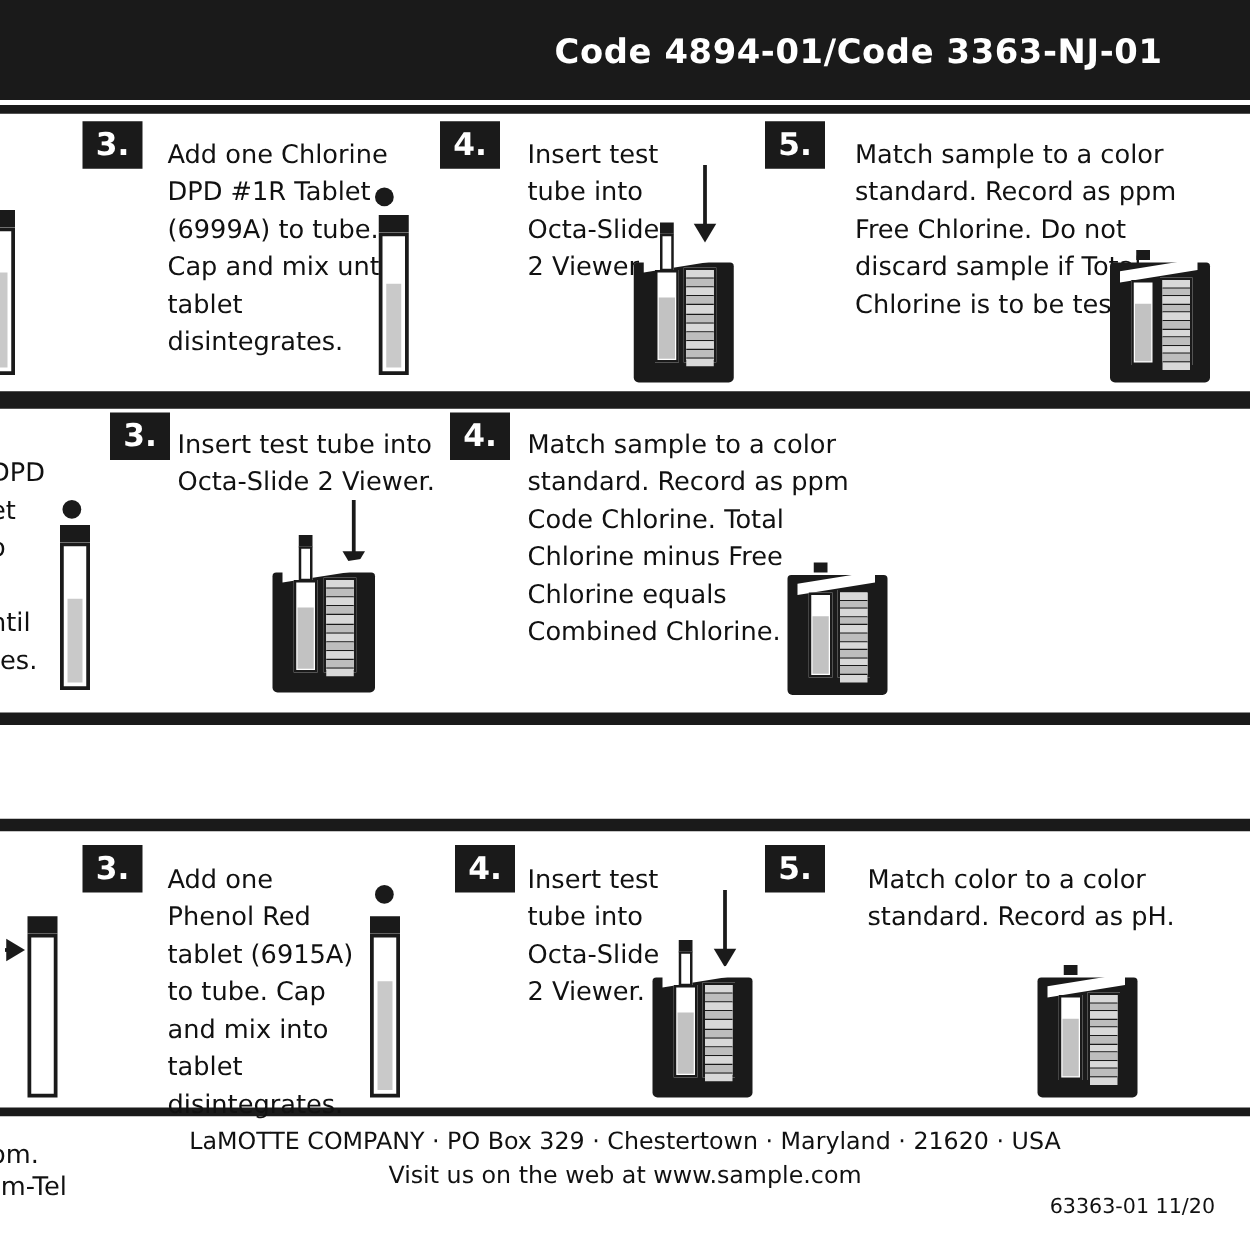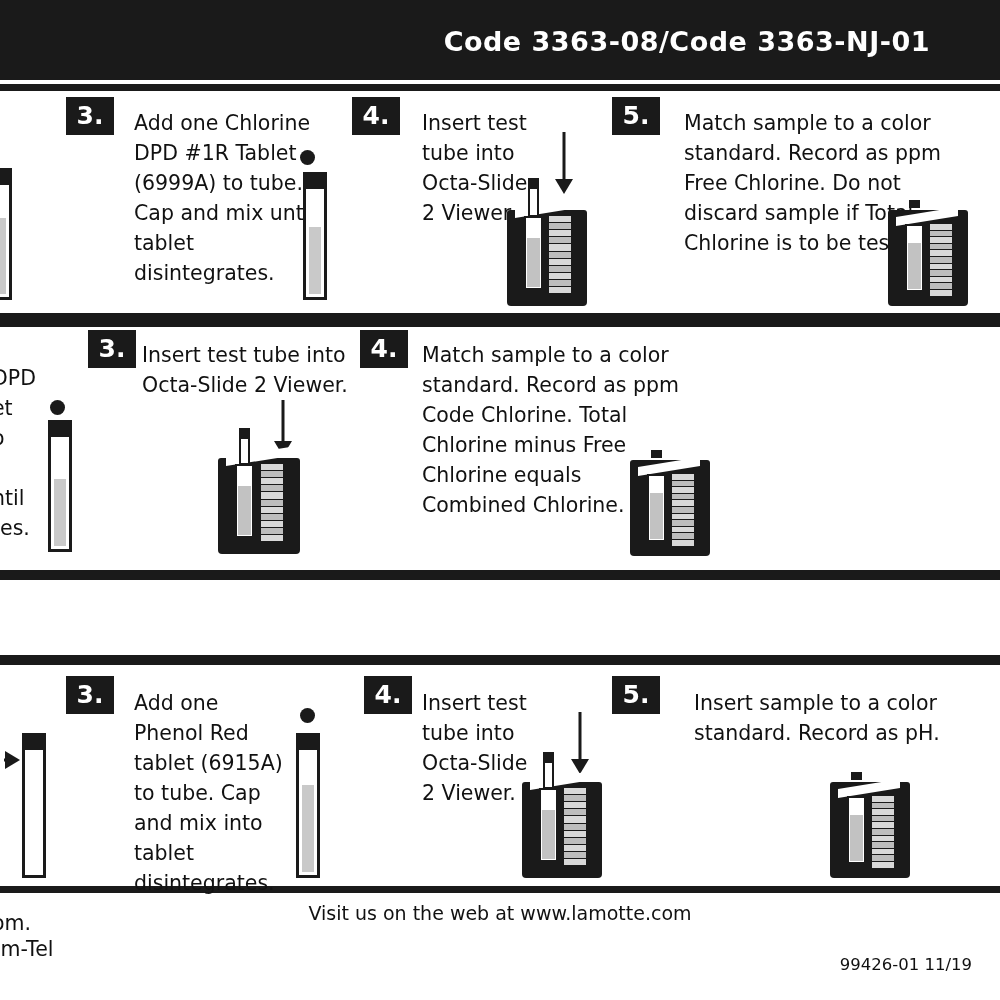--- a/index.html
+++ b/index.html
@@ -192,21 +192,21 @@
     right: 28px;
     top: 955px;
     font-size: 16.5px;
     color: #111111;
   }
 </style>
 </head>
 <body>
 
 <div class="header">
-  <div class="header-title">Code 3363-08/Code 3363-NJ-01</div>
+  <div class="header-title">Code 4894-01/Code 3363-NJ-01</div>
 </div>
 
 <div class="rule" style="top:84px; height:7px;"></div>
 <div class="rule" style="top:313px; height:14px;"></div>
 <div class="rule" style="top:570px; height:10px;"></div>
 <div class="rule" style="top:655px; height:10px;"></div>
 <div class="rule" style="top:886px; height:7px;"></div>
 
 <div class="tube" style="left:-12px; top:168px; width:24px; height:132px;">
   <div class="cap"></div>
@@ -397,21 +397,21 @@
     <div class="seg"></div>
     <div class="seg"></div>
     <div class="seg"></div>
     <div class="seg"></div>
     <div class="seg"></div>
     <div class="seg"></div>
   </div>
 </div>
 
 <div class="step-chip" style="left:612px; top:676px; width:48px;">5.</div>
-<div class="instr" style="left:694px; top:688px; width:265px;">Insert sample to a color standard. Record as pH.</div>
+<div class="instr" style="left:694px; top:688px; width:265px;">Match color to a color standard. Record as pH.</div>
 
 <div class="viewer" style="left:830px; top:772px; width:80px; height:106px;">
   <div class="vbody" style="height:96px;"></div>
   <div class="notch" style="left:8px; top:12px; width:62px; height:9px; transform:skewY(-9deg);"></div>
   <div class="vcap" style="left:21px; top:0px; width:11px; height:8px;"></div>
   <div class="vtube" style="left:17px; top:24px; width:19px; height:68px;">
     <div class="vfill" style="height:72%;"></div>
   </div>
   <div class="slot" style="left:40px; top:22px; width:26px; height:70px;">
     <div class="seg"></div>
@@ -425,15 +425,16 @@
     <div class="seg"></div>
     <div class="seg"></div>
     <div class="seg"></div>
   </div>
 </div>
 
 <div class="clip-text" style="left:-8px; top:908px; width:70px;">om.</div>
 <div class="clip-text" style="left:-12px; top:934px; width:90px;">em-Tel</div>
 
 <div class="footer">
-  <div>Visit us on the web at www.lamotte.com</div>
-</div>
-<div class="footer-code">99426-01   11/19</div>
+  <div>LaMOTTE COMPANY · PO Box 329 · Chestertown · Maryland · 21620 · USA</div>
+  <div>Visit us on the web at www.sample.com</div>
+</div>
+<div class="footer-code">63363-01   11/20</div>
 
 </body></html>

